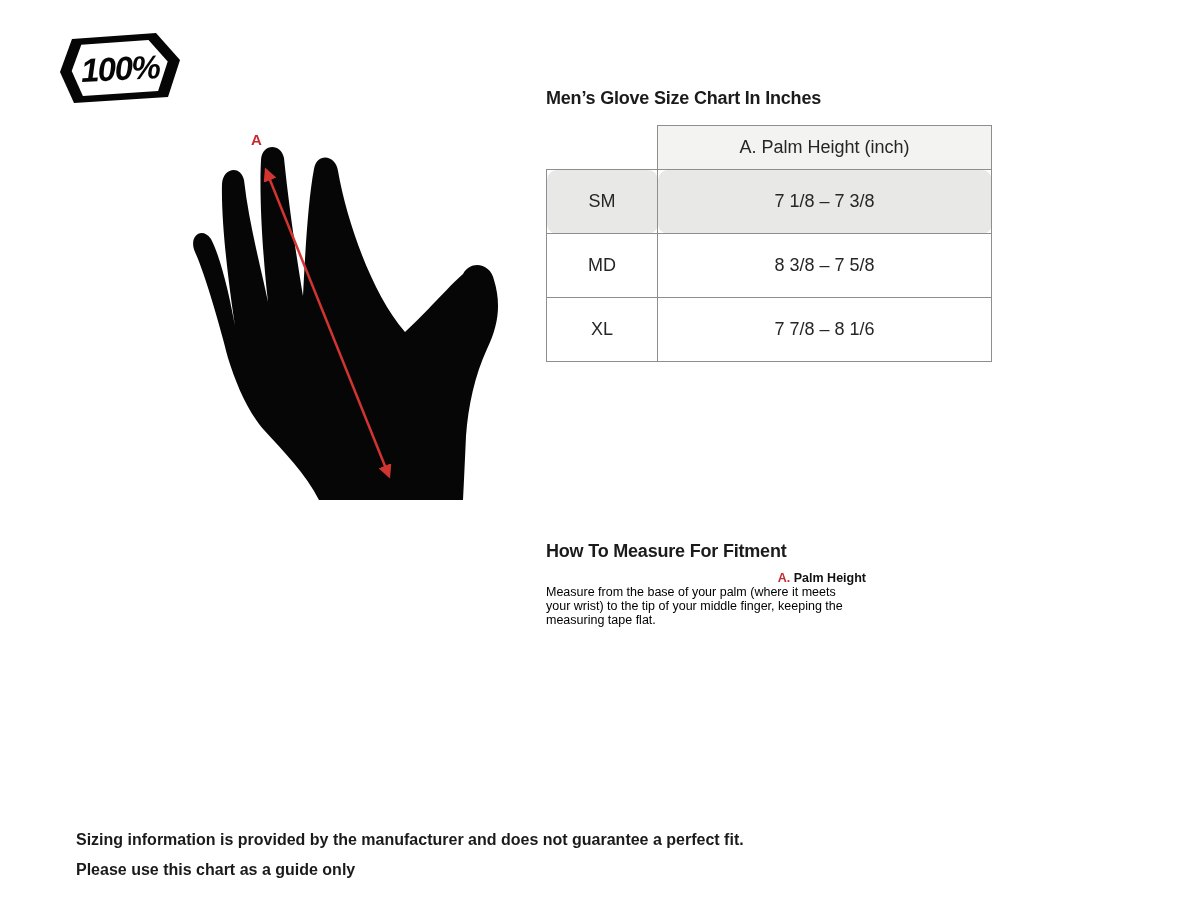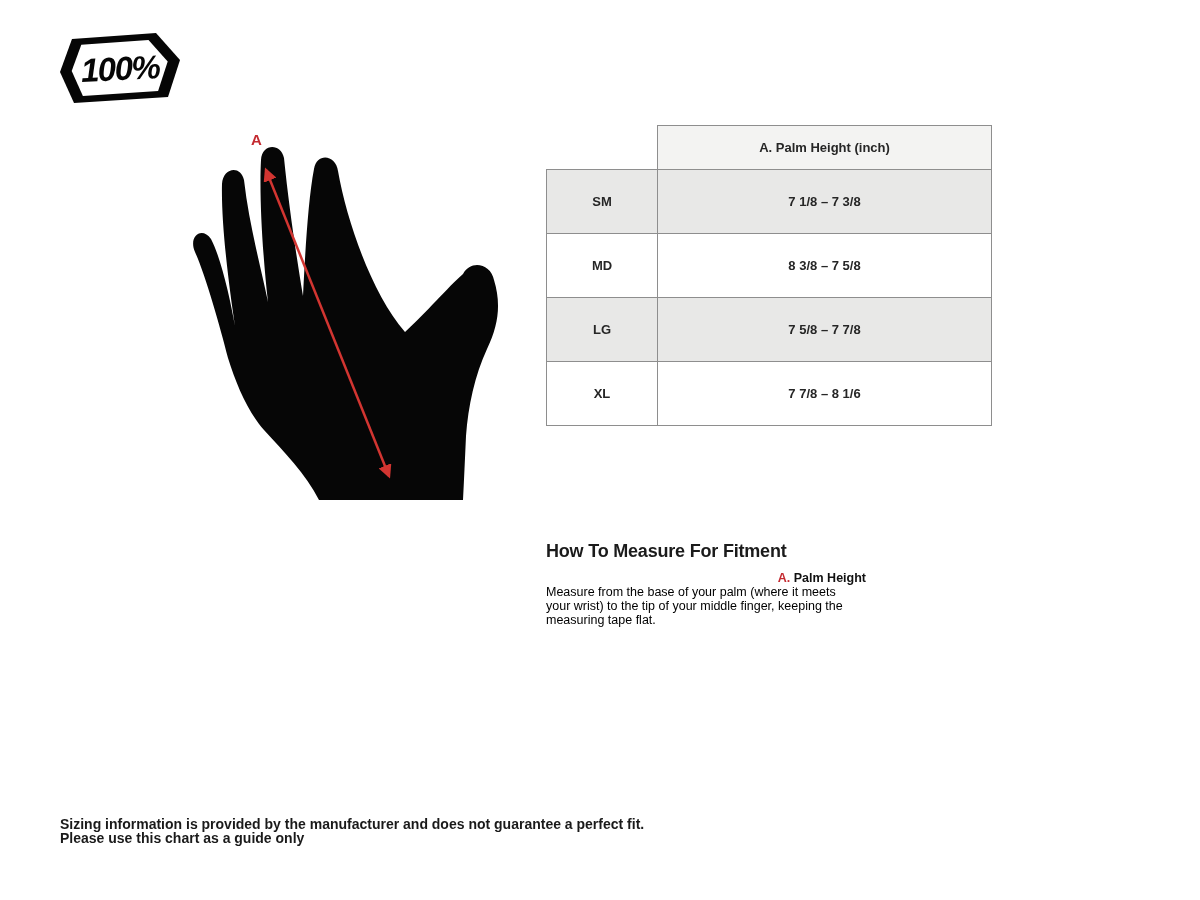--- a/index.html
+++ b/index.html
@@ -18,41 +18,41 @@
   .hand-figure svg{display:block;width:100%;height:100%;}
   .measure-label{position:absolute;left:73px;top:3px;font-size:15px;font-weight:bold;
                  color:#c42a30;letter-spacing:0;}
 
   
   .chart-title{position:absolute;left:546px;top:88px;margin:0;font-size:18px;
                font-weight:bold;letter-spacing:-0.2px;color:#1b1b1b;}
   .size-table{position:absolute;left:546px;top:125px;border-collapse:collapse;
               table-layout:fixed;}
   .size-table th,.size-table td{border:1px solid #8e8e8e;text-align:center;
-              vertical-align:middle;font-size:13px;font-weight:bold;color:#262626;
+              vertical-align:middle;font-size:18px;font-weight:normal;color:#262626;
               padding:0;}
   .size-table .col-size{width:110px;}
   .size-table .col-range{width:333px;}
   .size-table .header-row th{height:43px;background:#f3f3f2;}
   .size-table .header-row .blank{border:none;background:#ffffff;}
-  .size-table .data-row td{height:63px;background:#ffffff;}
+  .size-table .data-row td{height:63px;background:#ffffff;border-radius:10px;}
   .size-table .data-row.stripe td{background:#e8e8e7;}
 
   
   .fitment{position:absolute;left:546px;top:541px;width:320px;}
   .fitment h2{margin:0 0 9px 0;font-size:18px;font-weight:bold;letter-spacing:-0.2px;
               color:#1b1b1b;}
   .measure-item{margin:0;font-size:12.5px;font-weight:bold;color:#111111;line-height:14px;text-align:right;}
   .measure-item .key{color:#c42a30;}
   .fitment .desc{margin:0;width:302px;font-size:12.5px;font-weight:normal;
                  color:#000000;line-height:14px;}
 
   
   .disclaimer{position:absolute;left:60px;top:817px;}
-  .disclaimer p{margin:0;font-size:14px;font-weight:bold;color:#1a1a1a;line-height:14px;}
+  .disclaimer p{margin:16px;font-size:16px;font-weight:bold;color:#1a1a1a;line-height:14px;}
 </style>
 </head>
 <body>
 
 <div class="page">
 
   <div class="logo">
     <svg viewBox="0 0 124 76">
       <polygon points="2,42 14,9 98,3 122,30 110,67 16,73" fill="#060606"></polygon>
       <polygon points="13.7,41.1 23.3,14.7 90.5,9.9 109.7,31.5 100.1,61.1 24.9,65.9" fill="#ffffff"></polygon>
@@ -87,38 +87,35 @@
         C 293 131 313 136 316 152
         C 323 175 321 196 309 221
         C 297 247 290 278 288 308
         C 287 330 286 352 285 372
         Z"></path>
       <line x1="88" y1="42" x2="211" y2="348" stroke="#d23531" stroke-width="2.5" marker-start="url(#ah)" marker-end="url(#ah)"></line>
     </svg>
     <span class="measure-label">A</span>
   </div>
 
+  <h1 class="chart-title">Men’s Glove Size Chart In Inches</h1>
 
   <table class="size-table">
     <tbody>
         <tr class="header-row">
       <th class="blank col-size"></th>
       <th class="col-range">A. Palm Height (inch)</th>
     </tr>
     <tr class="data-row stripe">
       <td class="col-size">SM</td>
       <td class="col-range">7 1/8 – 7 3/8</td>
     </tr>
     <tr class="data-row">
       <td class="col-size">MD</td>
       <td class="col-range">8 3/8 – 7 5/8</td>
-    </tr>
-    <tr class="data-row stripe">
-      <td class="col-size">LG</td>
-      <td class="col-range">7 5/8 – 7 7/8</td>
     </tr>
     <tr class="data-row">
       <td class="col-size">XL</td>
       <td class="col-range">7 7/8 – 8 1/6</td>
     </tr>
   </tbody>
     </table>
 
   <section class="fitment">
     <h2>How To Measure For Fitment</h2>

